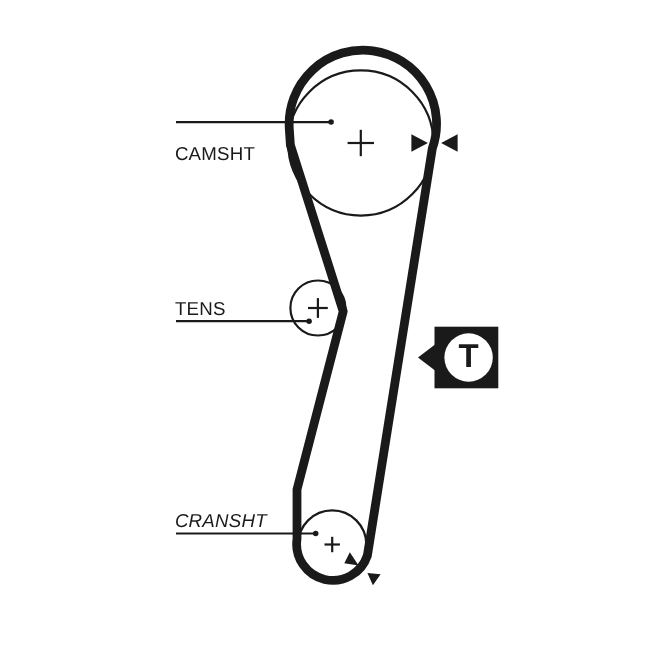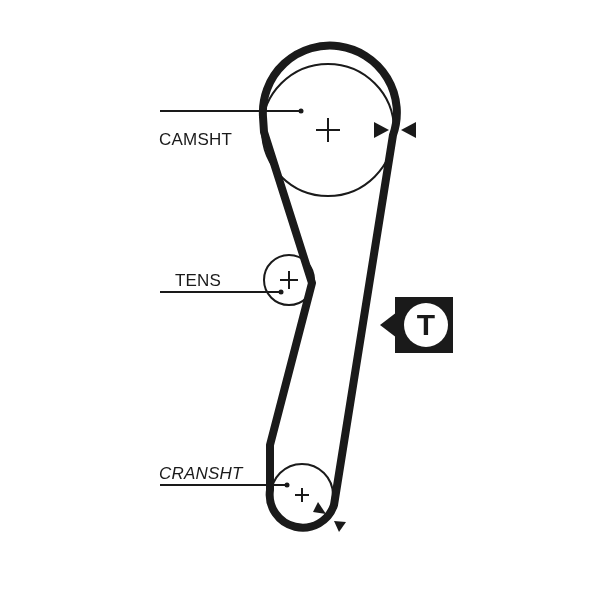--- a/index.html
+++ b/index.html
@@ -77,18 +77,18 @@
 
   <g>
     <polygon points="318,502 326,514 313,512" fill="#1a1a1a"></polygon>
     <polygon points="334,521 346,522 339,532" fill="#1a1a1a"></polygon>
   </g>
 
   <polygon points="380,325 397,312 397,338" fill="#1a1a1a"></polygon>
 </svg>
 
 <div class="label" style="left:159px; top:100px;margin-top:31px;">CAMSHT</div>
-<div class="label" style="left:175px; top:272px;">TENS</div>
+<div class="label" style="left:159px; top:272px;">TENS</div>
 <div class="label" style="left:159px; top:465px;font-style:italic;">CRANSHT</div>
 
 <div class="t-badge">
   <div class="circle">T</div>
 </div>
 
 </body></html>

